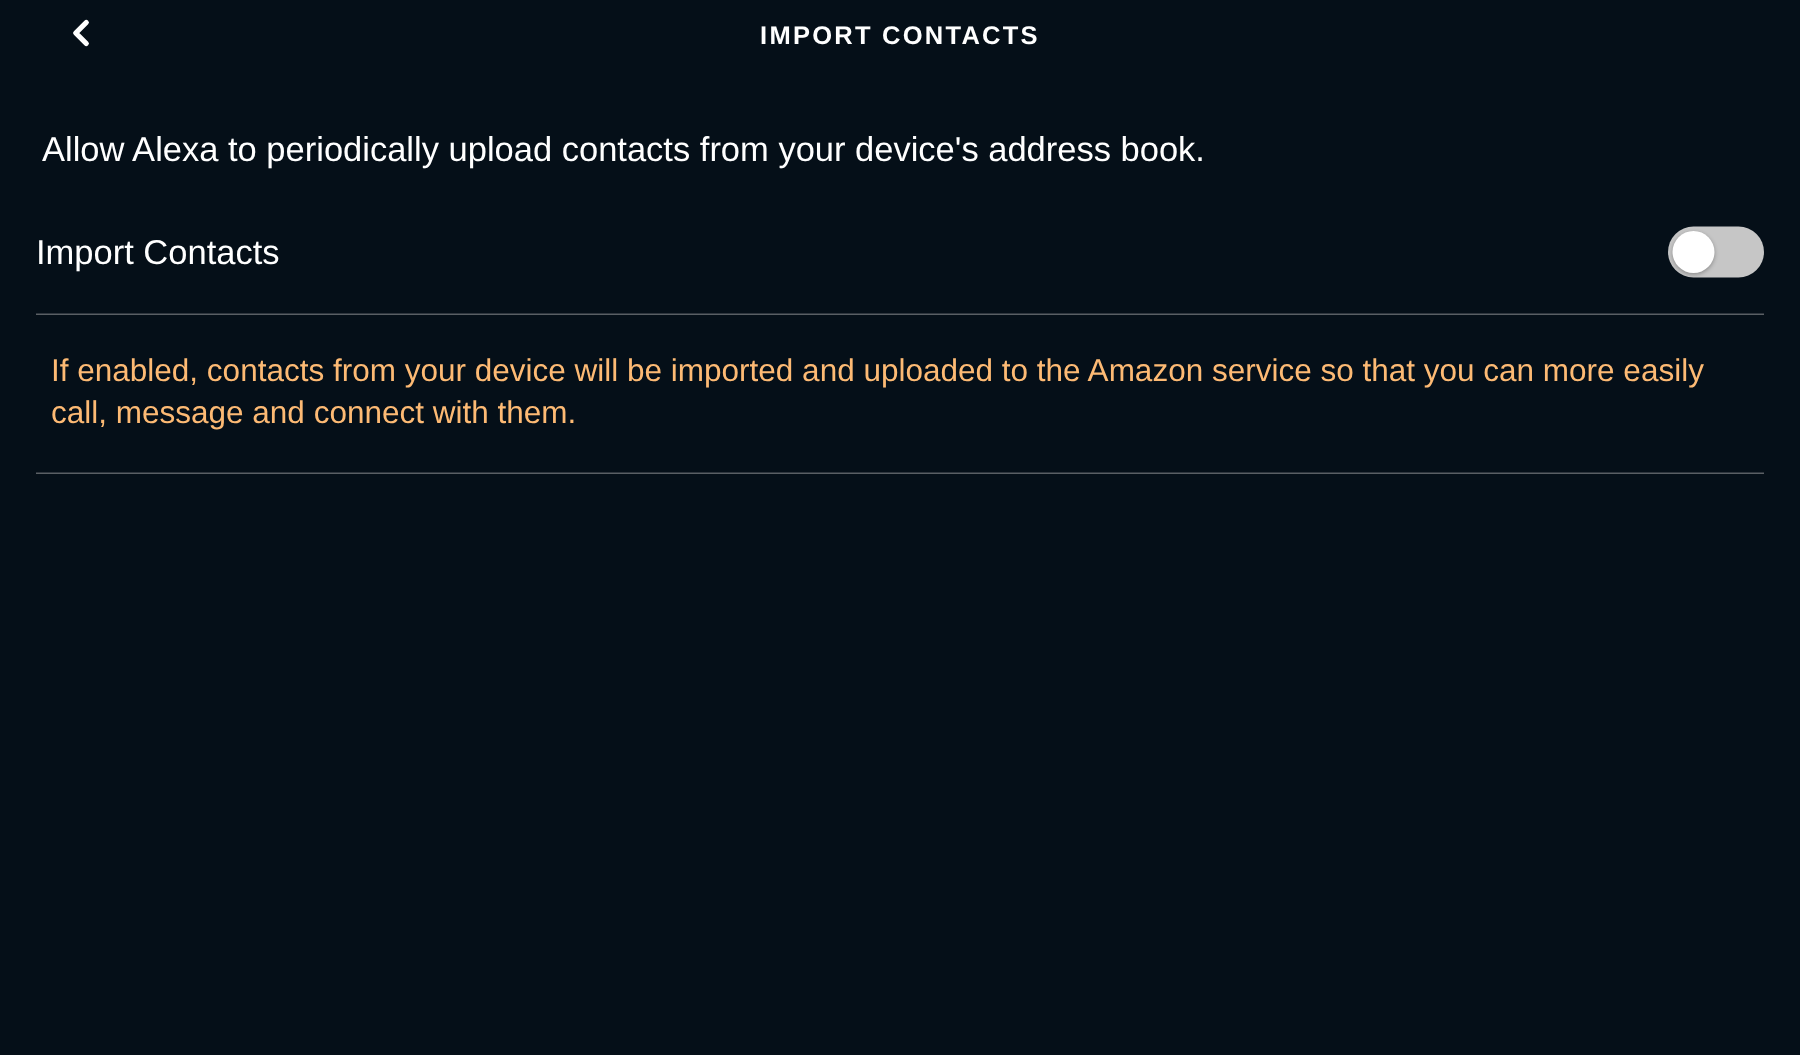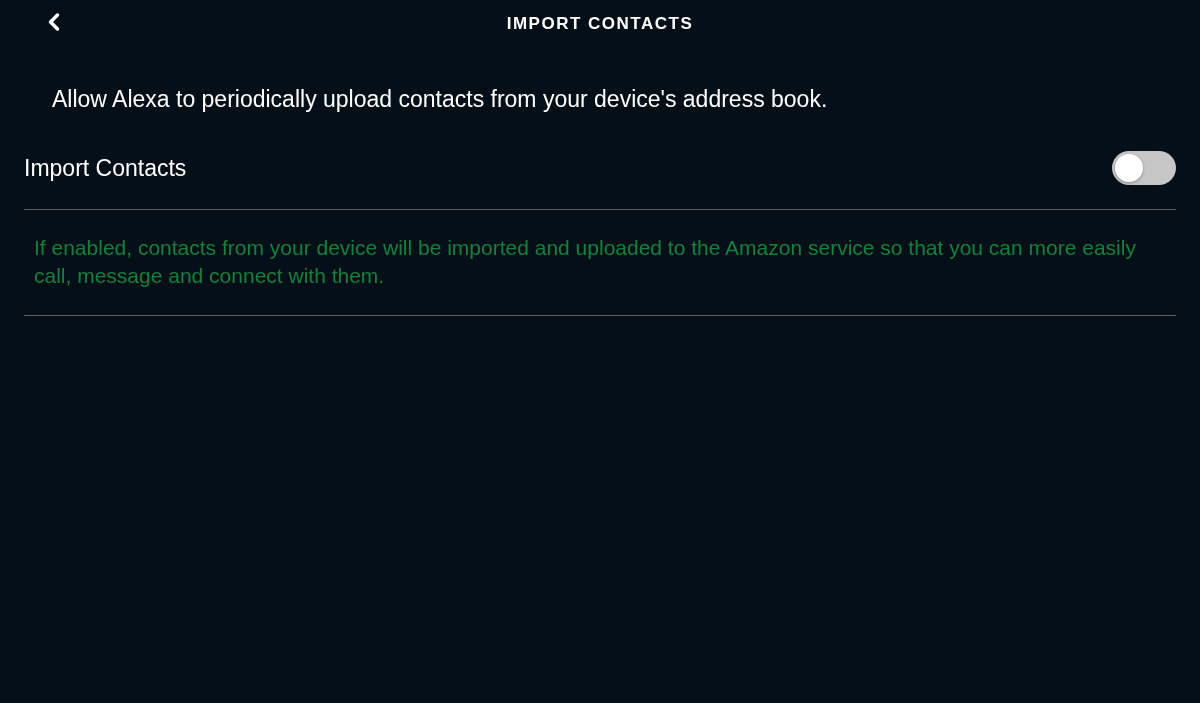--- a/index.html
+++ b/index.html
@@ -40,21 +40,21 @@
       text-align: center;
       font-size: 17px;
       font-weight: 700;
       letter-spacing: 1.5px;
       color: #ffffff;
     }
     .description-text {
       font-size: 23px;
       font-weight: 400;
       color: #ffffff;
-      padding: 36px 24px 28px 52px;
+      padding: 36px 24px 28px 28px;
       line-height: 1.35;
     }
     .toggle-row {
       display: flex;
       align-items: center;
       justify-content: space-between;
       padding: 8px 24px 24px 24px;
     }
     .toggle-label {
       font-size: 23px;
@@ -83,21 +83,21 @@
       height: 1px;
       background-color: #5a5f64;
       margin: 0 24px;
     }
     .explanation {
       padding: 24px 34px 24px 34px;
     }
     .explanation p {
       font-size: 21px;
       font-weight: 400;
-      color: #15803d;
+      color: #fdba74;
       line-height: 1.35;
       margin-bottom: 22px;
     }
     .explanation p:last-child {
       margin-bottom: 0;
     }
   </style>
 </head>
 <body>
 

